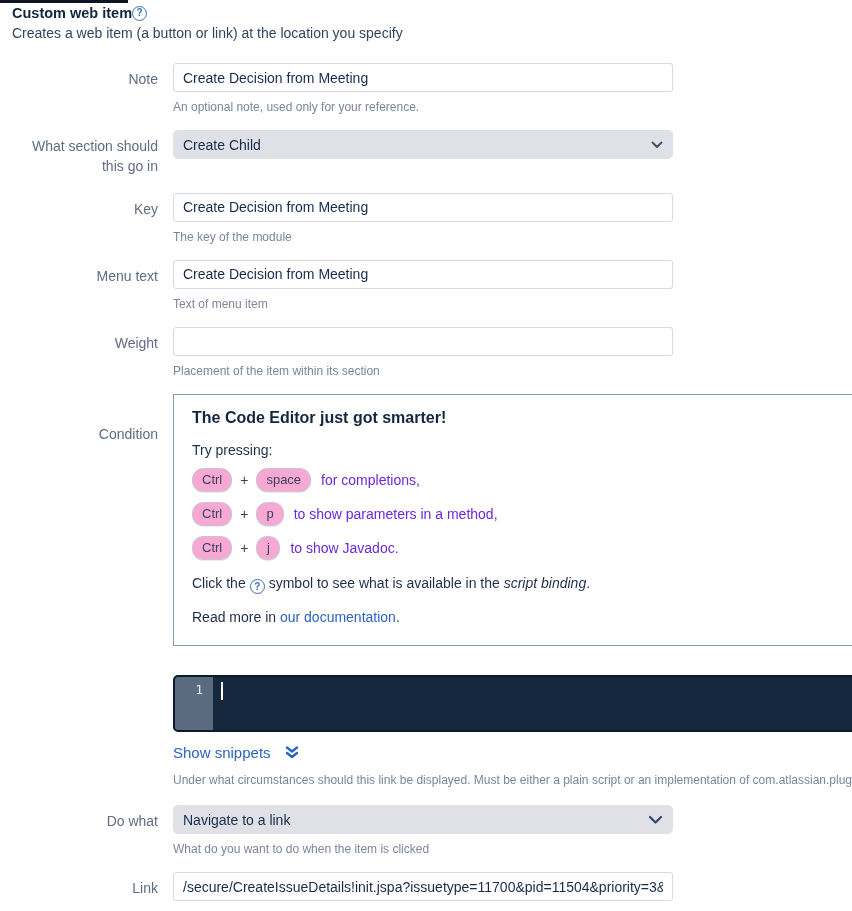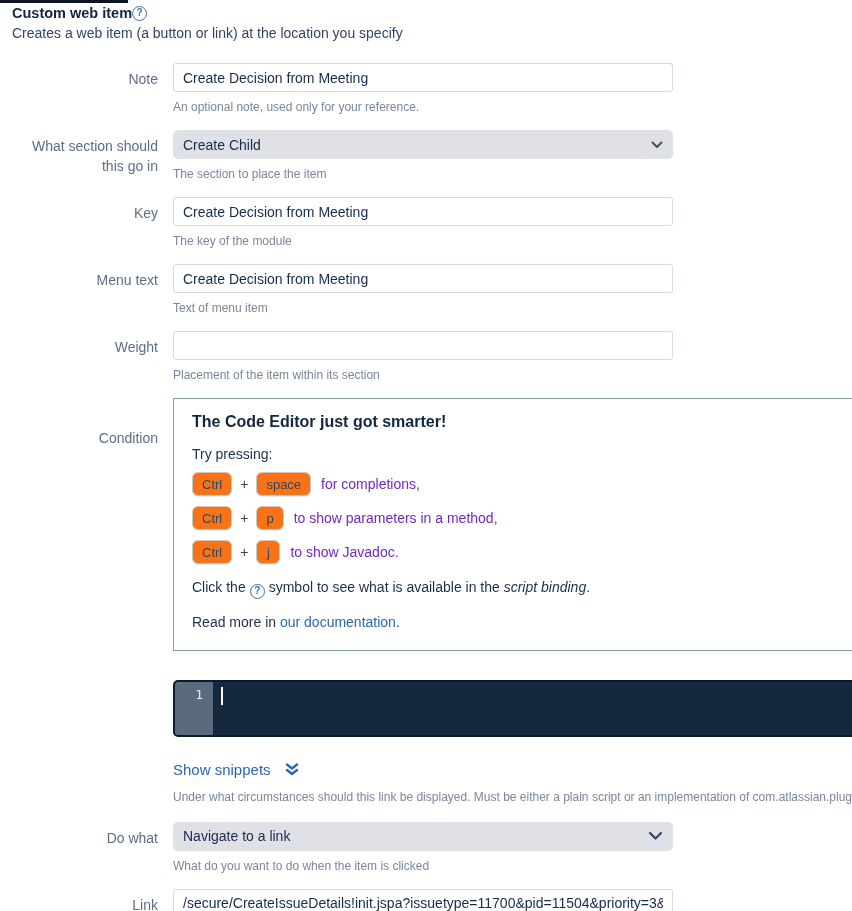--- a/index.html
+++ b/index.html
@@ -48,21 +48,21 @@
   .panel {
     width:780px; border:1px solid #7d9cb2; background:#fff;
     padding:14px 18px 20px 18px;
   }
   .panel-heading { font-size:16px; font-weight:600; color:#12263f; }
   .panel-line { margin-top:15px; font-size:14px; color:#1d2e4a; }
   .shortcut-row { margin-top:10px; display:flex; align-items:center; }
   kbd {
     display:inline-flex; align-items:center; justify-content:center;
     min-width:24px; height:24px; padding:1px 9px;
-    border:1px solid #c3c9d1; border-radius:6px; background:#f97316;
+    border:1px solid #c3c9d1; border-radius:11px; background:#f9a8d4;
     box-shadow:0 1px 0 rgba(0,0,0,0.08);
     font-family:"Liberation Sans","DejaVu Sans",sans-serif;
     font-size:13px; color:#33445f;
   }
   .plus { margin:0 8px; color:#33445f; }
   .shortcut-desc { margin-left:10px; color:#6d28d9; }
   .inline-help-circle {
     display:inline-flex; align-items:center; justify-content:center;
     width:15px; height:15px; border:1.5px solid #3b6fb5; border-radius:50%;
     color:#3b6fb5; font-size:10px; font-weight:bold; line-height:1;
@@ -79,21 +79,21 @@
     display:flex; overflow:hidden;
   }
   .gutter {
     width:38px; background:#5a6a7f; color:#e8ebef;
     font-family:"DejaVu Sans Mono","Liberation Mono",monospace;
     font-size:13px; text-align:right; padding:5px 10px 0 0;
   }
   .code-area { flex:1; position:relative; }
   .cursor { position:absolute; left:8px; top:5px; width:1.5px; height:18px; background:#fff; }
 
-  .snippets { margin-top:24px; display:flex; align-items:center; gap:14px; width:fit-content; cursor:pointer; }
+  .snippets { margin-top:12px; display:flex; align-items:center; gap:14px; width:fit-content; cursor:pointer; }
   .snippets span { color:#2a65c0; font-size:15px; }
   .cond-help {
     margin-top:12px; font-size:12px; color:#7a869a;
     white-space:nowrap; overflow:hidden; width:692px;
   }
   .cond-bottom-gap { height:18px; }
 
   .chev { flex:none; }
 </style>
 </head>
@@ -121,21 +121,20 @@
 
     <div class="row">
       <div class="lbl">What section should this go in</div>
       <div class="fld">
         <div class="select">
           <span class="sel-val">Create Child</span>
           <svg class="chev" width="12" height="8" viewBox="0 0 12 8">
               <path d="M1.5 1.5 L6 6 L10.5 1.5" fill="none" stroke="#42526e" stroke-width="2" stroke-linecap="round" stroke-linejoin="round"></path>
             </svg>
         </div>
-        <div class="help">The section to place the item</div>
       </div>
     </div>
 
     <div class="row">
       <div class="lbl">Key</div>
       <div class="fld">
         <input class="txt" value="Create Decision from Meeting" style="">
         <div class="help">The key of the module</div>
       </div>
     </div>

